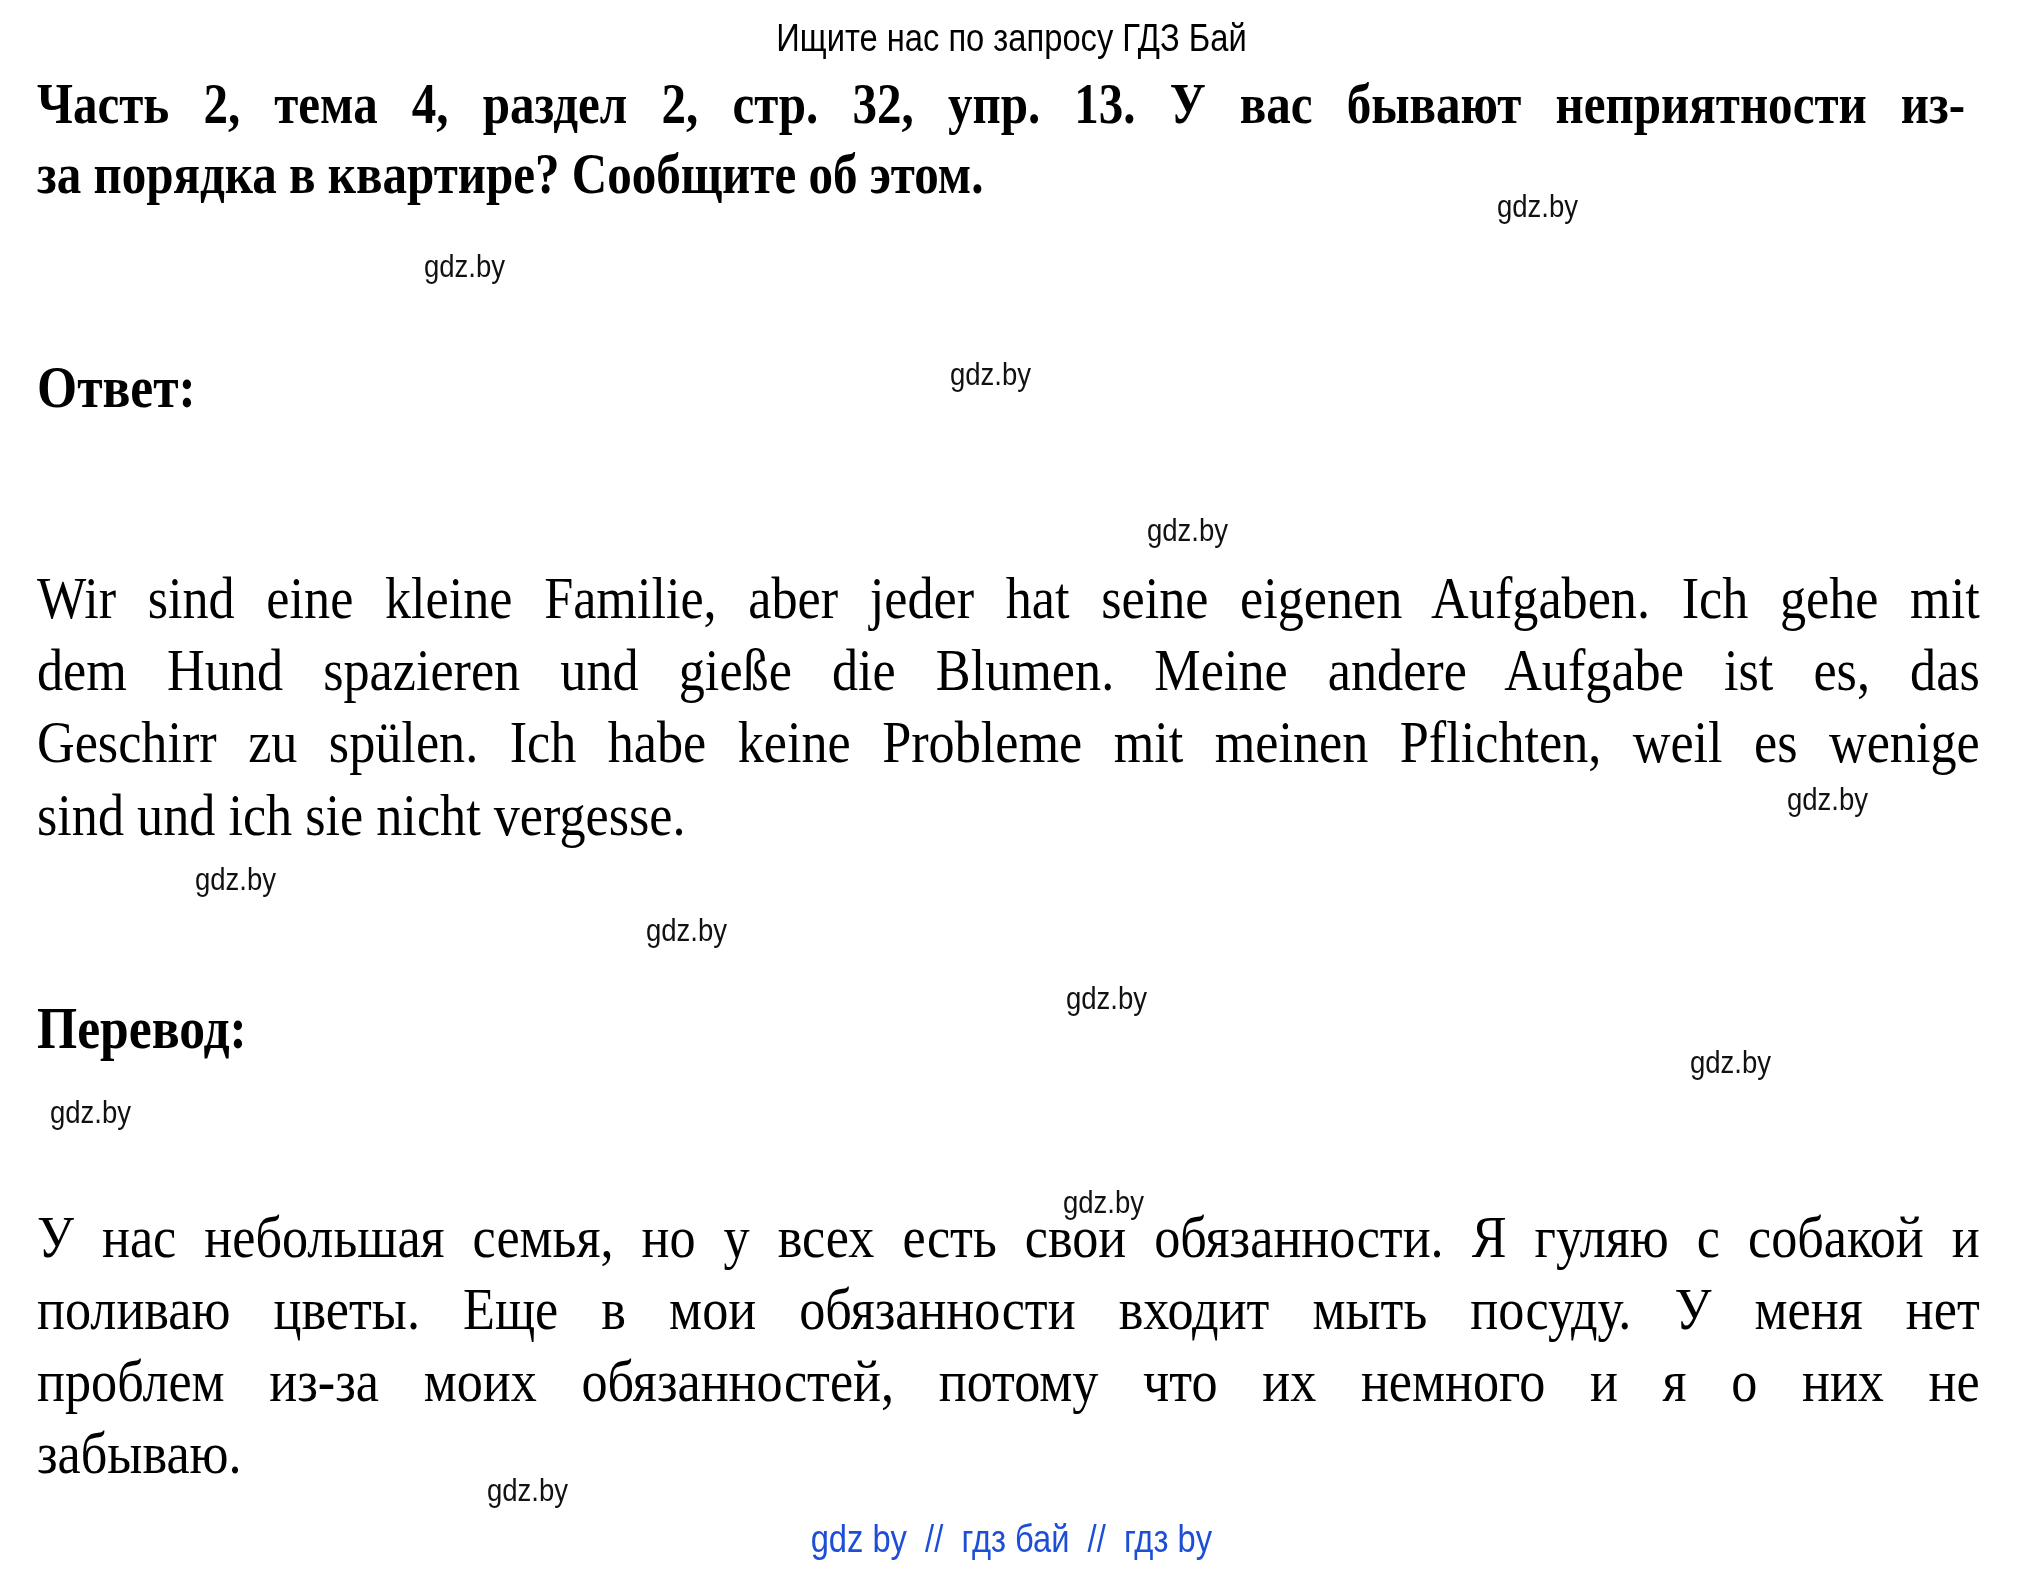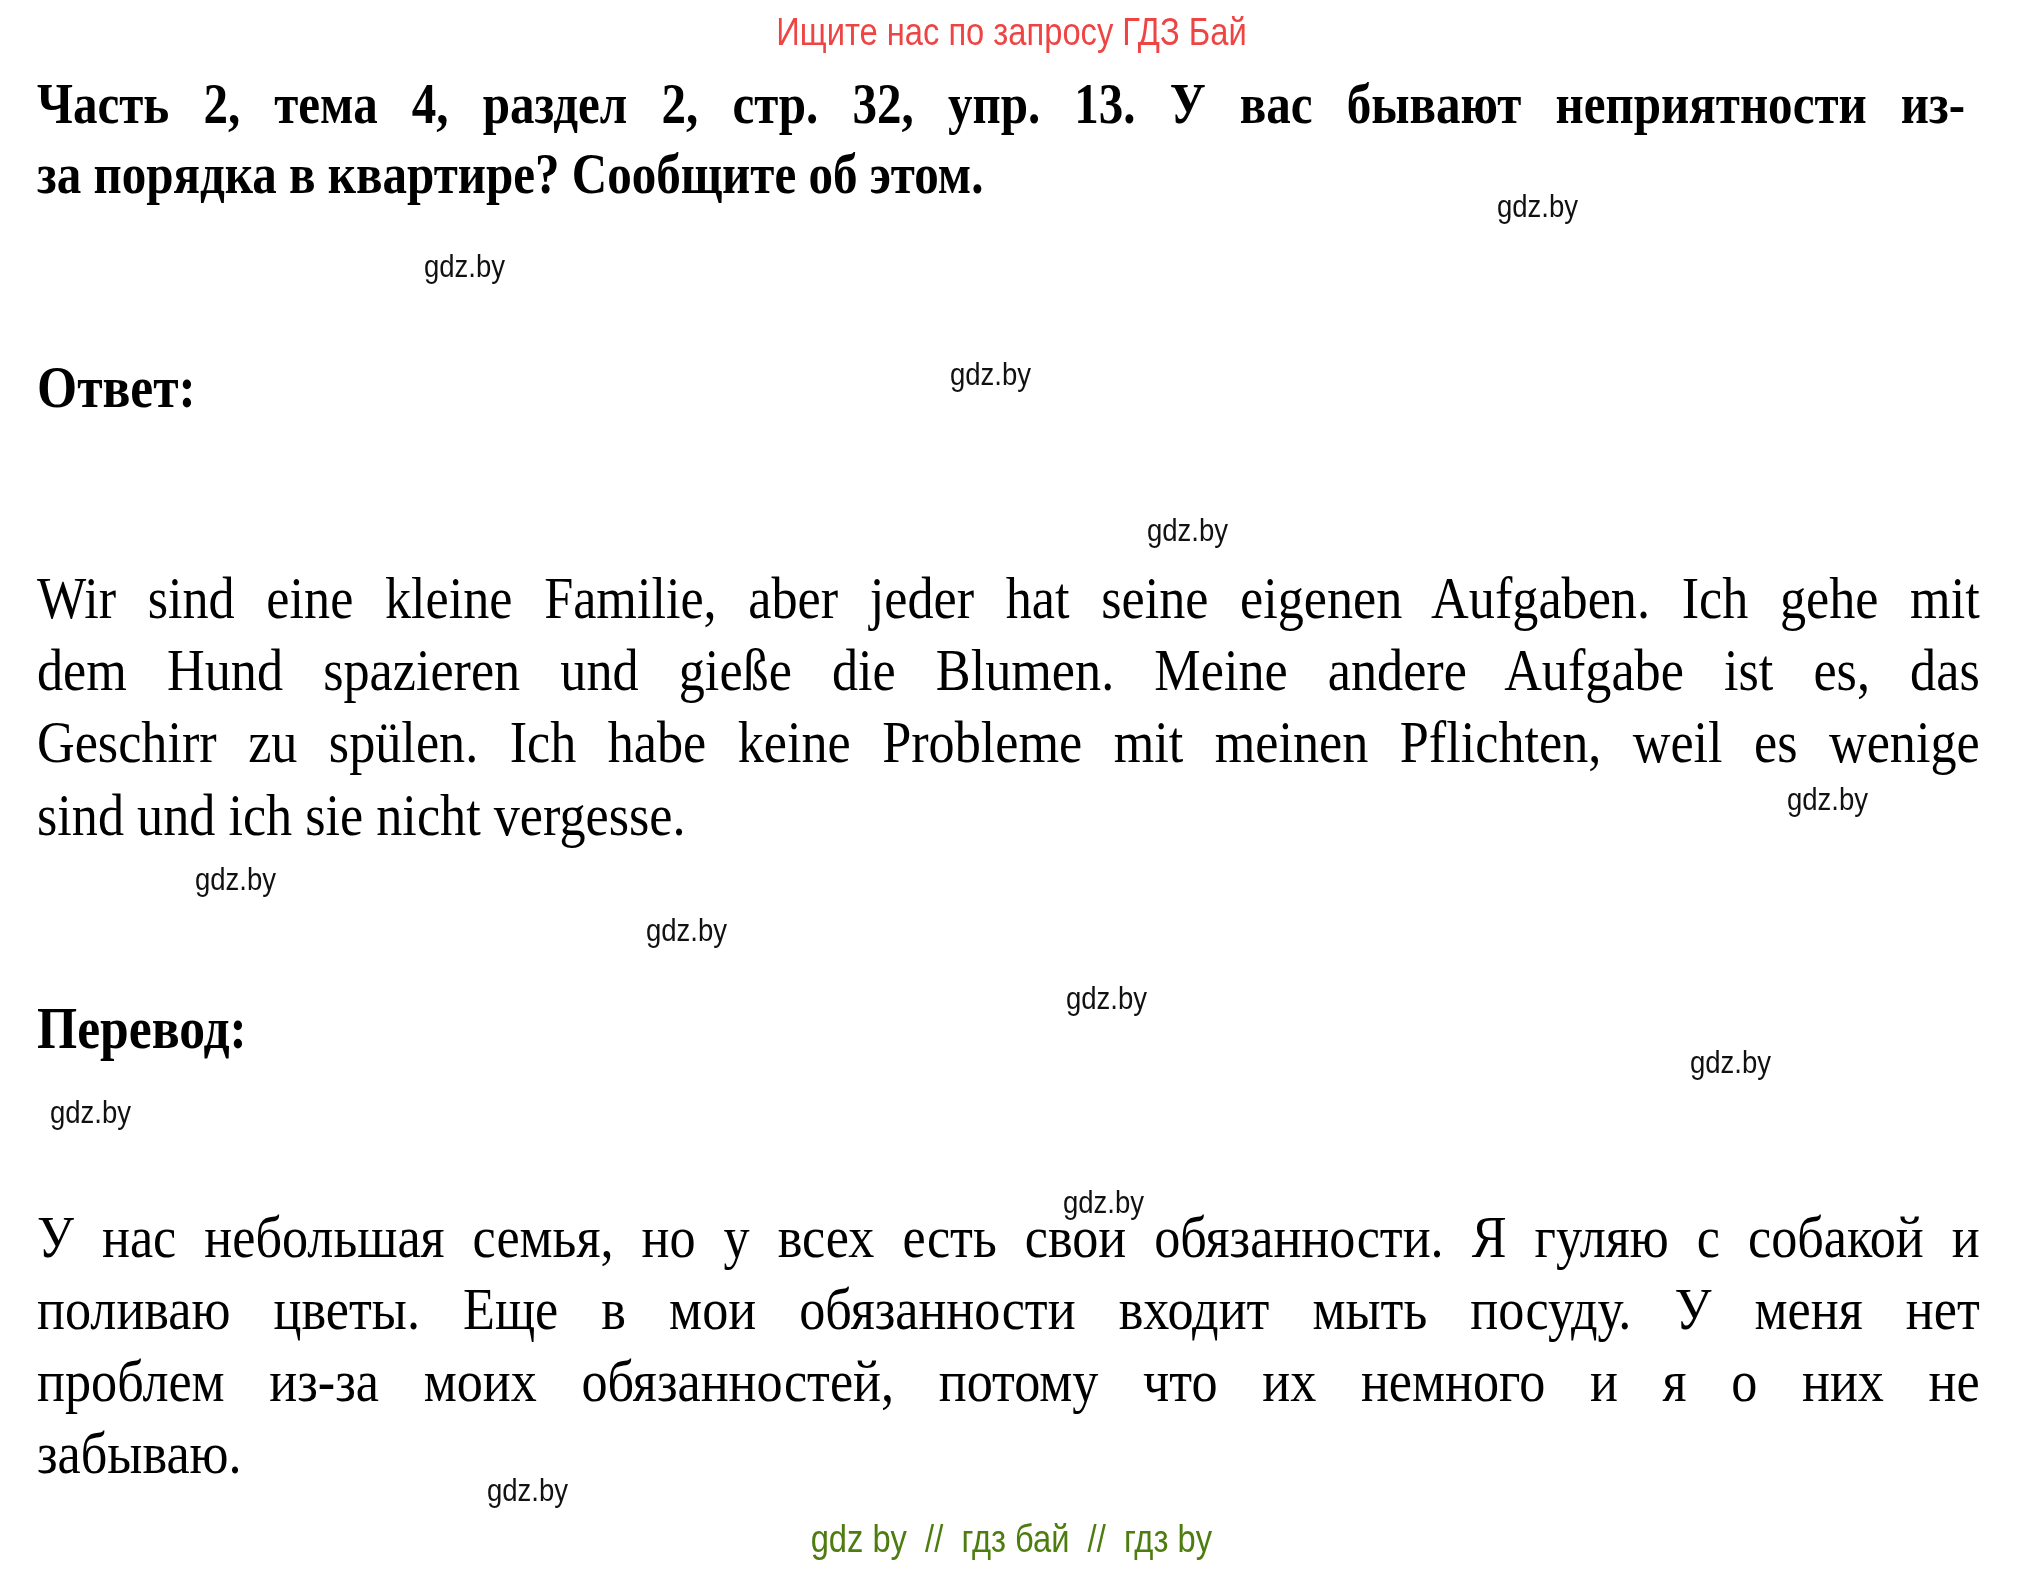--- a/index.html
+++ b/index.html
@@ -12,21 +12,21 @@
   .line { position:absolute; left:37px; white-space:nowrap; transform-origin:left top; font-family:"Liberation Serif", serif; }
   .title { font-weight:bold; font-size:57px; line-height:57px; transform:scaleX(0.86); }
   .body { font-size:60px; line-height:60px; transform:scaleX(0.87); }
   .heading { font-weight:bold; font-size:60px; line-height:60px; transform:scaleX(0.86); }
   .just { text-align:justify; text-align-last:justify; }
   .wm { position:absolute; font-family:"Liberation Sans", sans-serif; font-size:32px; line-height:32px; color:#111; transform:scaleX(0.86); transform-origin:left top; white-space:nowrap; }
 </style>
 </head>
 <body>
 
-<div class="abs banner" style="top:13px; color:#ef4444;">
+<div class="abs banner" style="top:19px; color:#000000;">
   <span>Ищите нас по запросу ГДЗ Бай</span>
 </div>
 
 <div class="line title just" style="top:75px; width:2242px;">Часть 2, тема 4, раздел 2, стр. 32, упр. 13. У вас бывают неприятности из-</div>
 <div class="line title" style="top:145px;">за порядка в квартире? Сообщите об этом.</div>
 
 <div class="line heading" style="top:357px;">Ответ:</div>
 
 <div>
   <div class="line body just" style="top:568px; width:2233px;">Wir sind eine kleine Familie, aber jeder hat seine eigenen Aufgaben. Ich gehe mit</div>
@@ -50,15 +50,15 @@
 <div class="wm" style="left:1147px; top:514px;">gdz.by</div>
 <div class="wm" style="left:1787px; top:783px;">gdz.by</div>
 <div class="wm" style="left:195px; top:863px;">gdz.by</div>
 <div class="wm" style="left:646px; top:914px;">gdz.by</div>
 <div class="wm" style="left:1066px; top:982px;">gdz.by</div>
 <div class="wm" style="left:1690px; top:1046px;">gdz.by</div>
 <div class="wm" style="left:50px; top:1096px;">gdz.by</div>
 <div class="wm" style="left:1063px; top:1186px;">gdz.by</div>
 <div class="wm" style="left:487px; top:1474px;">gdz.by</div>
 
-<div class="abs footer" style="color:#4d7c0f;">
+<div class="abs footer" style="color:#1d4ed8;">
   <span style="white-space:pre;">gdz by  //  гдз бай  //  гдз by</span>
 </div>
 
 </body></html>

